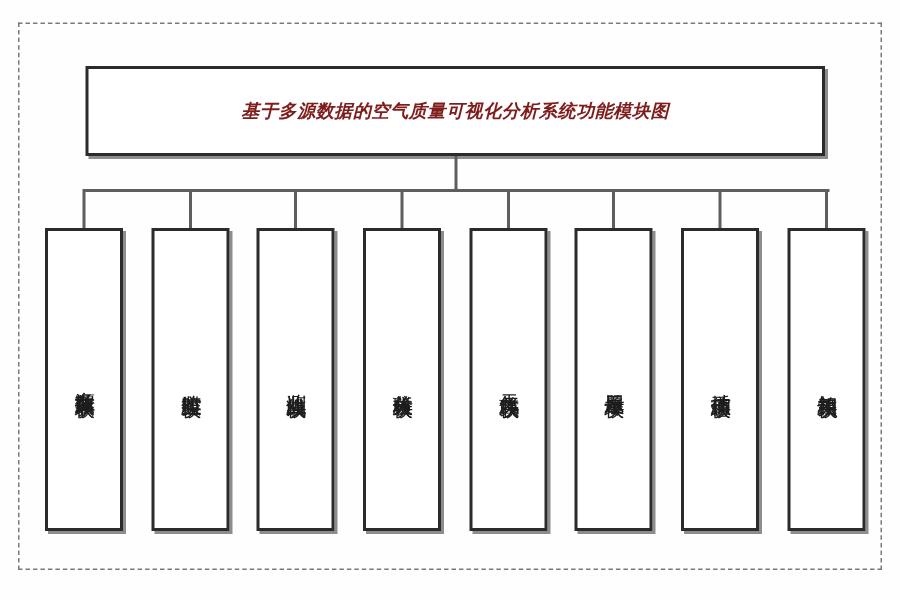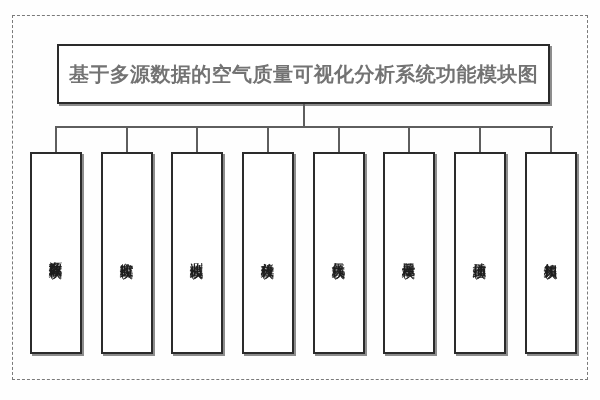--- a/index.html
+++ b/index.html
@@ -38,26 +38,27 @@
     height: 60px;
     box-sizing: border-box;
     border: 2px solid #2b2b2b;
     background: #ffffff;
     box-shadow: 2px 2px 0 0 #8d8d8d;
     display: flex;
     align-items: center;
     justify-content: center;
   }
   #root-title {
-    font-size: 20px;
+    font-size: 12px;
     font-weight: bold;
     letter-spacing: 0.4px;
-    color: #737373;
+    color: #7f1d1d;
     white-space: nowrap;
     line-height: 1;
+    font-style: italic;
   }
   
   .conn {
     position: absolute;
     background: #5e5e5e;
   }
   .conn-v { width: 2px; }
   .conn-h { height: 2px; }
   
   .leaf-box {

